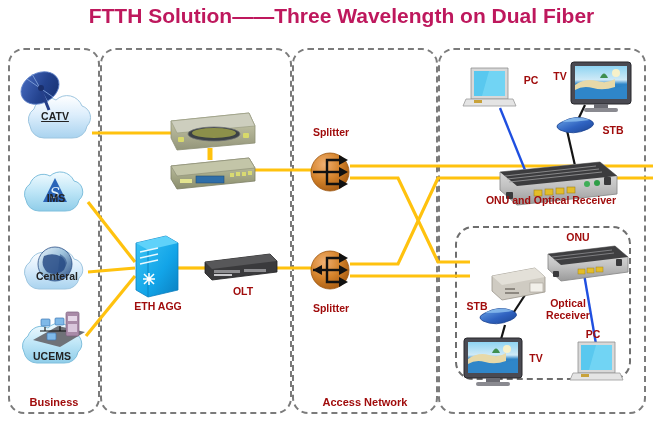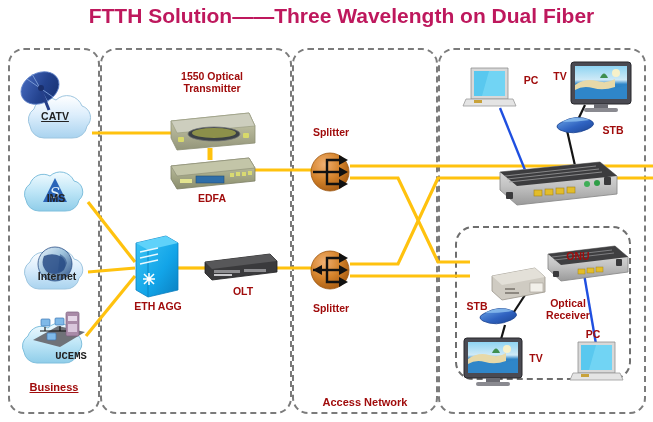--- a/index.html
+++ b/index.html
@@ -34,21 +34,21 @@
 
   <div class="abs" id="title">FTTH Solution——Three Wavelength on Dual Fiber</div>
 
   <div class="abs zone" style="left:8px;top:48px;width:92px;height:366px;"></div>
   <div class="abs zone" style="left:100px;top:48px;width:192px;height:366px;"></div>
   <div class="abs zone" style="left:292px;top:48px;width:146px;height:366px;"></div>
   <div class="abs zone" style="left:438px;top:48px;width:208px;height:366px;"></div>
 
   <div class="abs inner-zone" style="left:455px;top:226px;width:176px;height:154px;"></div>
 
-  <div class="abs zone-label" style="left:8px;top:381px;width:92px;text-decoration:underline;">Business</div>
+  <div class="abs zone-label" style="left:8px;top:396px;width:92px;">Business</div>
   <div class="abs zone-label" style="left:292px;top:396px;width:146px;">Access Network</div>
 
   <svg class="ov" viewBox="0 0 653 422">
     <defs>
       <linearGradient id="gSat" x1="0" y1="0" x2="1" y2="1">
         <stop offset="0%" stop-color="#4a6fc4"></stop>
           <stop offset="55%" stop-color="#24438f"></stop>
         <stop offset="100%" stop-color="#16306e"></stop>
       </linearGradient>
       <radialGradient id="gSplit" cx="35%" cy="30%" r="75%">
@@ -348,41 +348,37 @@
       <path d="M578,342 L615,342 L615,373 L578,373 Z" fill="#d8d8d8" stroke="#8f8f8f" stroke-width="0.8"></path>
       <rect x="581" y="345" width="31" height="25" fill="#59c8ef"></rect>
       <path d="M596,345 L612,345 L612,370 L589,370 Z" fill="#7ad8f5" opacity="0.75"></path>
       <path d="M573,373 L620,373 L623,380 L570,380 Z" fill="#e4e4e4" stroke="#9a9a9a" stroke-width="0.8"></path>
       <rect x="581" y="374" width="8" height="3" fill="#c8a23a"></rect>
     </g>
   </svg>
 
   <div class="abs lbl" style="left:25px;top:110px;width:60px;color:#222;text-decoration:underline;">CATV</div>
   <div class="abs lbl" style="left:28px;top:192px;width:56px;color:#222;">IMS</div>
-  <div class="abs lbl" style="left:22px;top:270px;width:70px;color:#222;">Internet</div>
-  <div class="abs lbl" style="left:36px;top:350px;width:70px;color:#222;font-family:Liberation Mono, monospace;">UCEMS</div>
-
-  <div class="abs lbl" style="left:160px;top:70px;width:104px;">
-    <div>1550 Optical</div>
-    <div>Transmitter</div>
-  </div>
+  <div class="abs lbl" style="left:22px;top:270px;width:70px;color:#222;">Centeral</div>
+  <div class="abs lbl" style="left:17px;top:350px;width:70px;color:#222;">UCEMS</div>
+
   <div class="abs lbl" style="left:160px;top:192px;width:104px;">
-    <div>EDFA</div>
   </div>
   <div class="abs lbl" style="left:120px;top:300px;width:76px;">ETH AGG</div>
   <div class="abs lbl" style="left:220px;top:285px;width:46px;">OLT</div>
 
   <div class="abs lbl" style="left:300px;top:126px;width:62px;">Splitter</div>
   <div class="abs lbl" style="left:300px;top:302px;width:62px;">Splitter</div>
 
   <div class="abs lbl" style="left:516px;top:74px;width:30px;">PC</div>
   <div class="abs lbl" style="left:546px;top:70px;width:28px;">TV</div>
   <div class="abs lbl" style="left:596px;top:124px;width:34px;">STB</div>
-
-  <div class="abs lbl" style="left:548px;top:250px;width:60px;">ONU</div>
+  <div class="abs lbl" style="left:463px;top:193px;width:176px;top:194px;">ONU and Optical Receiver</div>
+
+  <div class="abs lbl" style="left:548px;top:231px;width:60px;">ONU</div>
   <div class="abs lbl" style="left:530px;top:297px;width:76px;">
     <div>Optical</div>
     <div>Receiver</div>
   </div>
   <div class="abs lbl" style="left:460px;top:300px;width:34px;">STB</div>
   <div class="abs lbl" style="left:522px;top:352px;width:28px;">TV</div>
   <div class="abs lbl" style="left:578px;top:328px;width:30px;">PC</div>
 
 </div>
 

